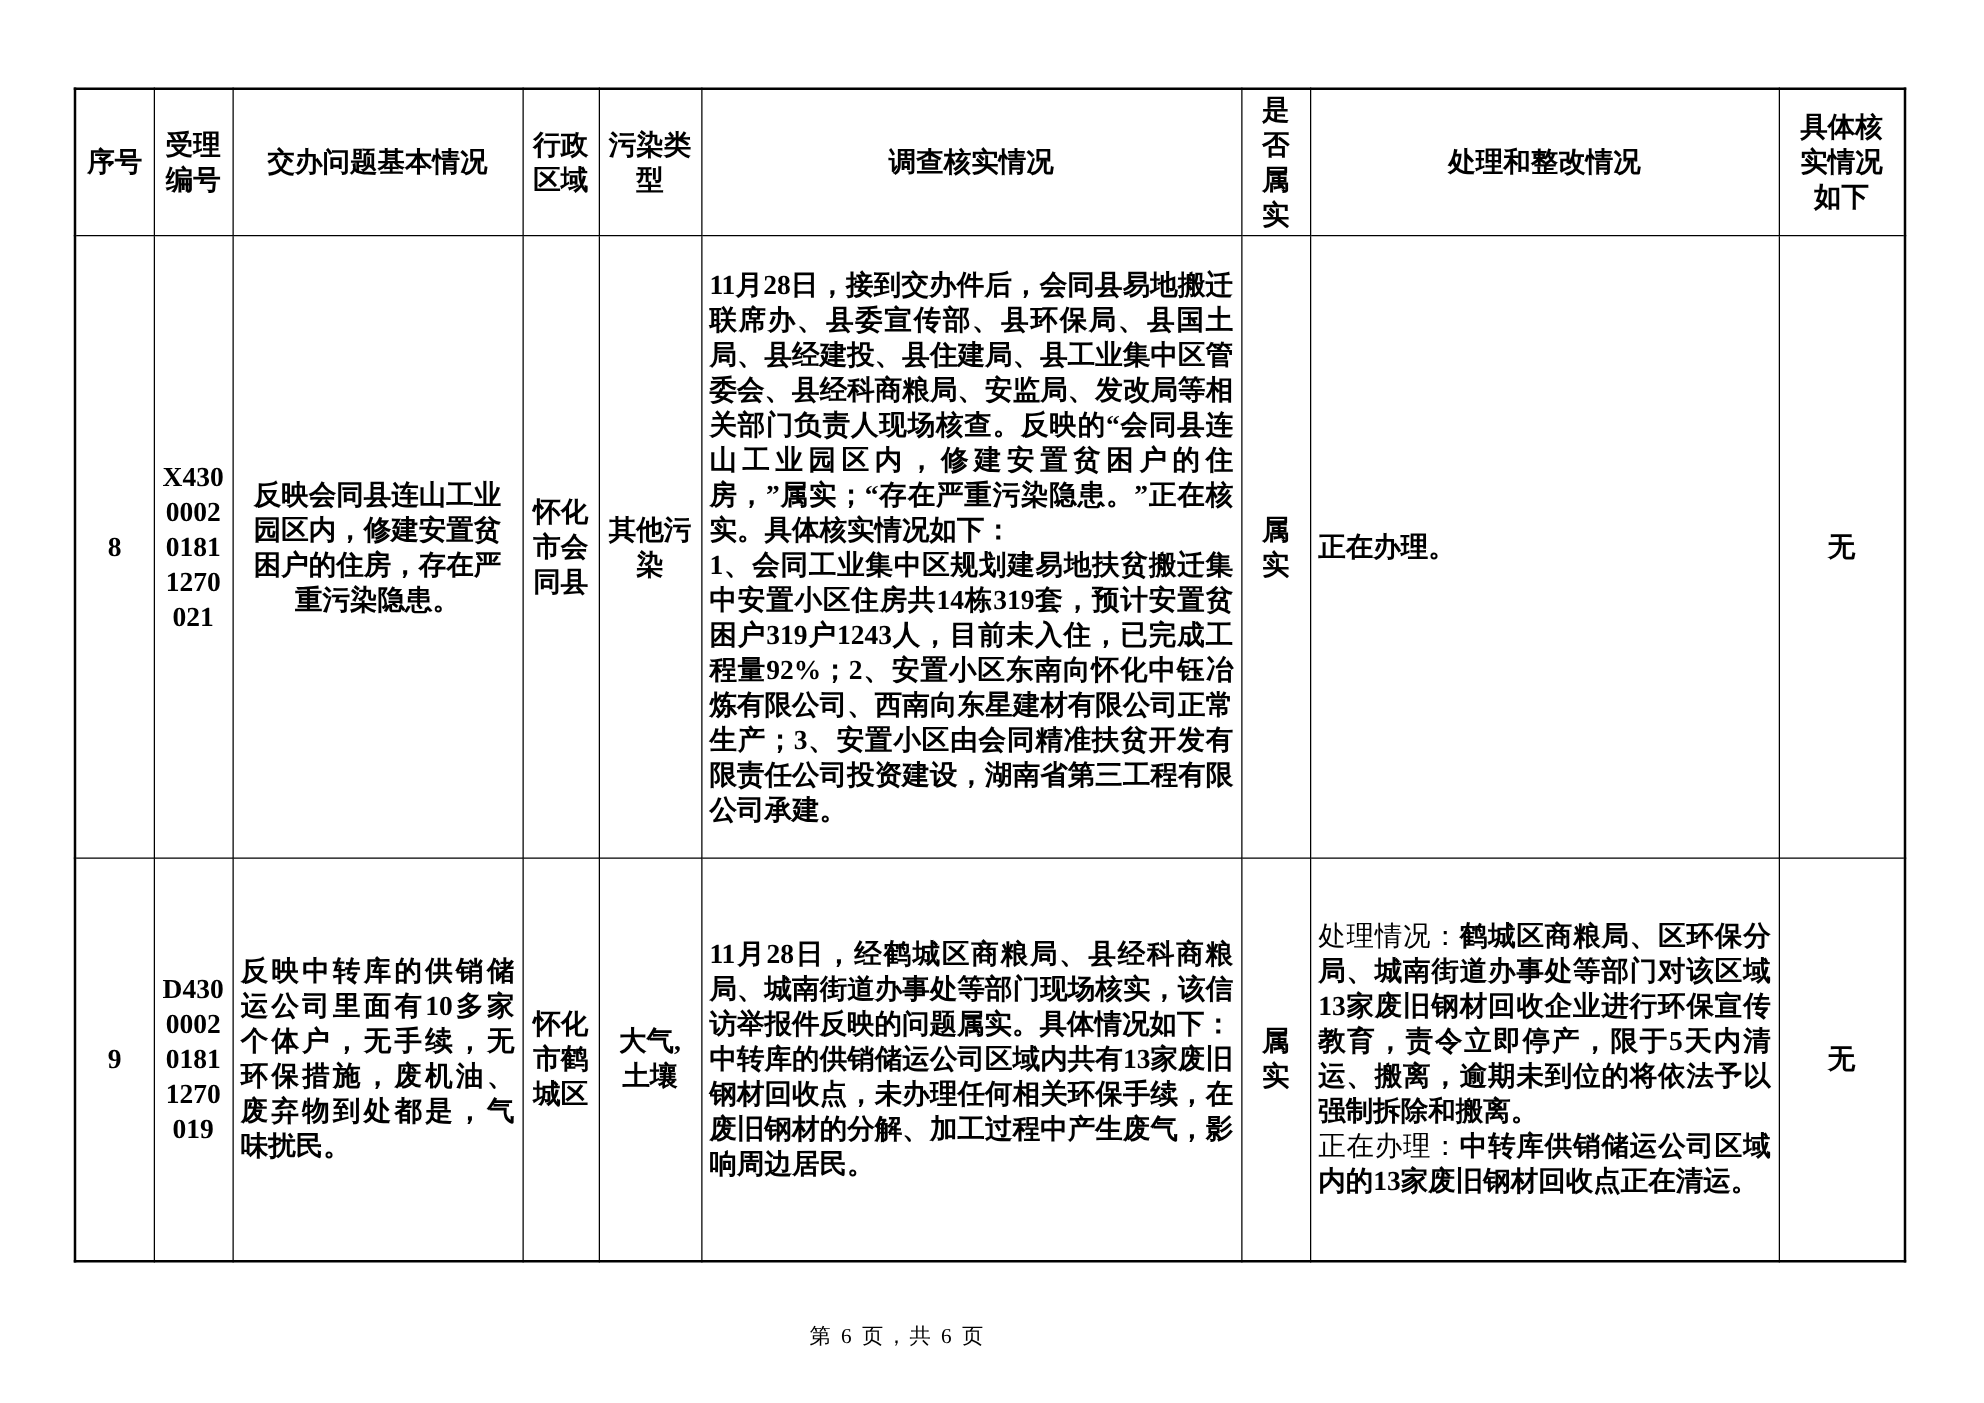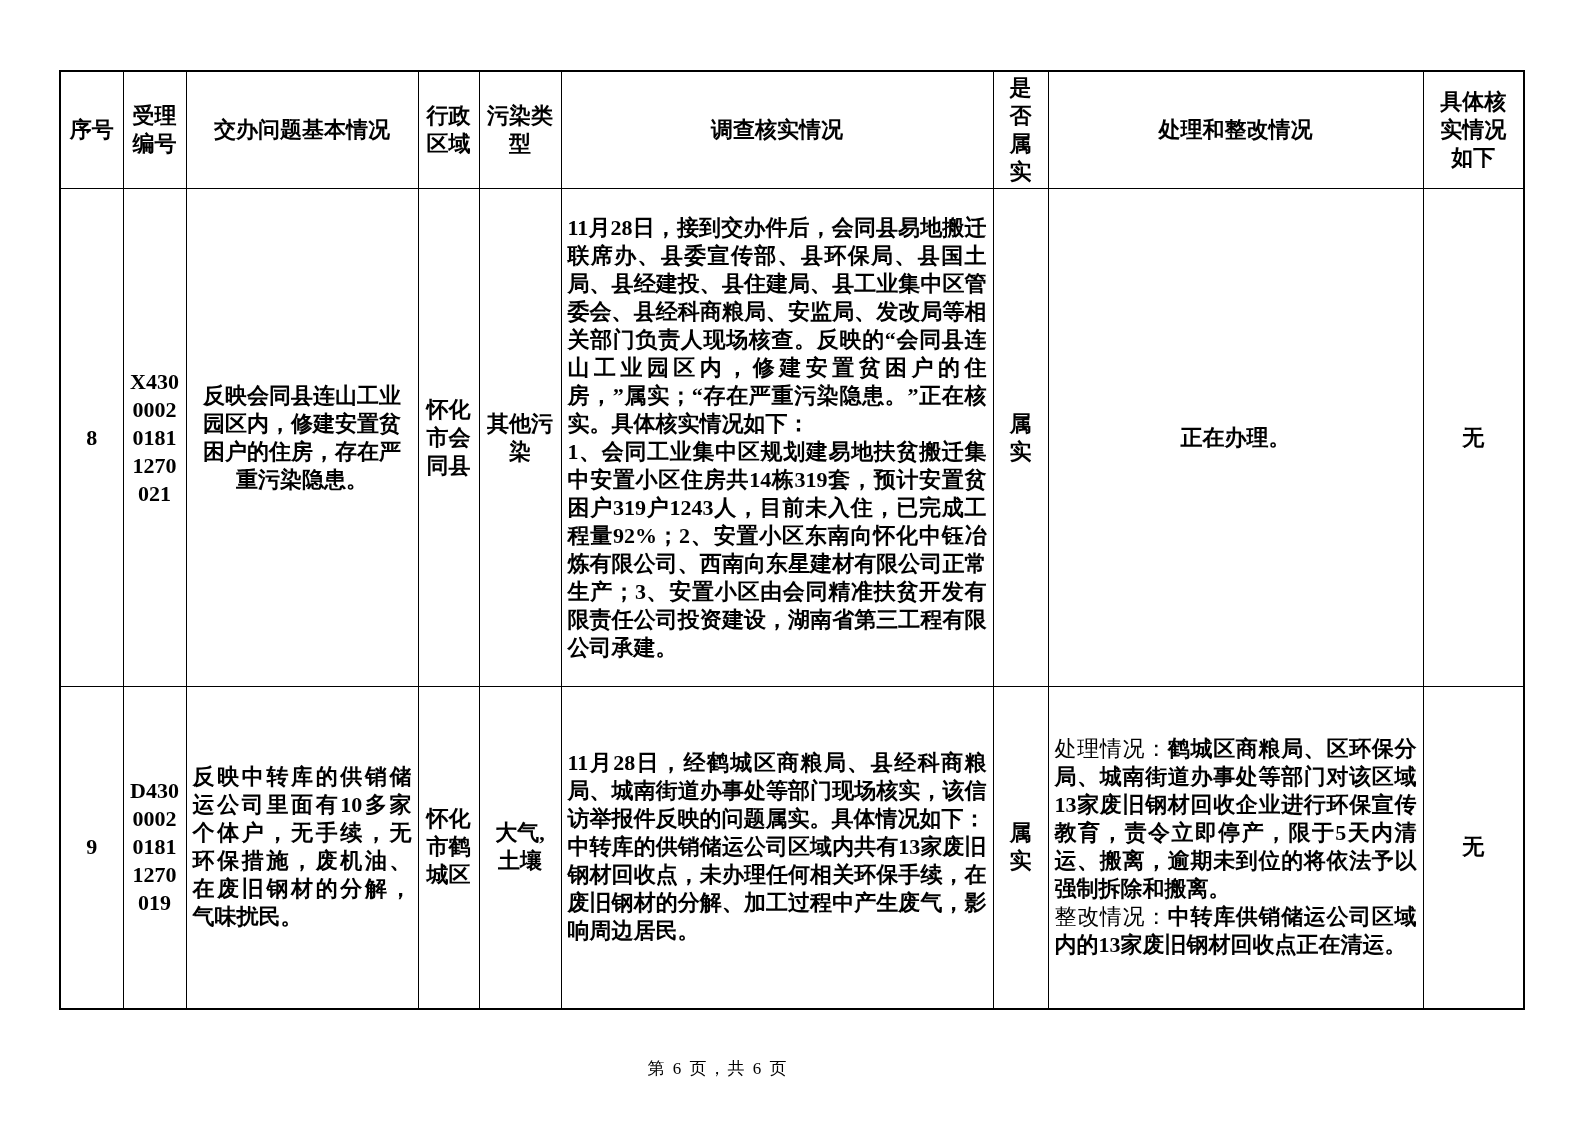--- a/index.html
+++ b/index.html
@@ -26,21 +26,21 @@
     line-height: 28px;
     font-weight: bold;
     overflow: hidden;
     word-break: break-all;
   }
   tr.hdr { height: 100px; }
   tr.r8  { height: 498px; }
   tr.r9  { height: 322px; }
   .c   { text-align: center; }
   .j   { text-align: justify; }
-  .l   { text-align: center; }
+  .l   { text-align: left; }
   .pre { white-space: pre-line; }
   .pad { padding-left: 10px; padding-right: 10px; }
   .blabel { font-weight: normal; }
   .para { margin: 0; }
   .footer {
     position: absolute;
     top: 1057px; left: 0;
     width: 1436px;
     text-align: center;
     font-size: 17px;
@@ -104,32 +104,32 @@
 
     <tr class="r9">
       <td class="c">9</td>
       <td class="c">
         <div>D430</div>
         <div>0002</div>
         <div>0181</div>
         <div>1270</div>
         <div>019</div>
       </td>
-      <td class="j pad">反映中转库的供销储运公司里面有10多家个体户，无手续，无环保措施，废机油、在废旧钢材的分解，气味扰民。</td>
+      <td class="j pad">反映中转库的供销储运公司里面有10多家个体户，无手续，无环保措施，废机油、废弃物到处都是，气味扰民。</td>
       <td class="c">怀化市鹤城区</td>
       <td class="c pre">大气,
 土壤</td>
       <td class="j">
         <div class="para">11月28日，经鹤城区商粮局、县经科商粮局、城南街道办事处等部门现场核实，该信访举报件反映的问题属实。具体情况如下：</div>
         <div class="para">中转库的供销储运公司区域内共有13家废旧钢材回收点，未办理任何相关环保手续，在废旧钢材的分解、加工过程中产生废气，影响周边居民。</div>
       </td>
       <td class="c">属实</td>
       <td class="j">
         <div class="para"><span class="blabel">处理情况：</span><span>鹤城区商粮局、区环保分局、城南街道办事处等部门对该区域13家废旧钢材回收企业进行环保宣传教育，责令立即停产，限于5天内清运、搬离，逾期未到位的将依法予以强制拆除和搬离。</span></div>
-        <div class="para"><span class="blabel">整改情况：</span><span>中转库供销储运公司区域内的13家废旧钢材回收点正在清运。</span></div>
+        <div class="para"><span class="blabel">正在办理：</span><span>中转库供销储运公司区域内的13家废旧钢材回收点正在清运。</span></div>
       </td>
       <td class="c">无</td>
     </tr>
   </tbody>
     </table>
 
   <div class="footer">第 6 页，共 6 页</div>
 
 </div>
 

